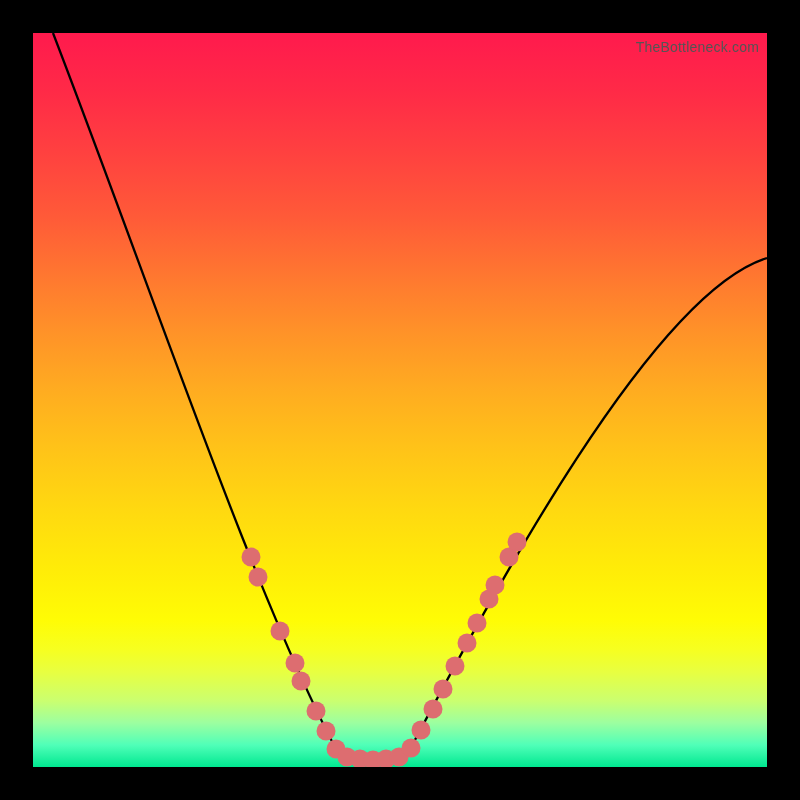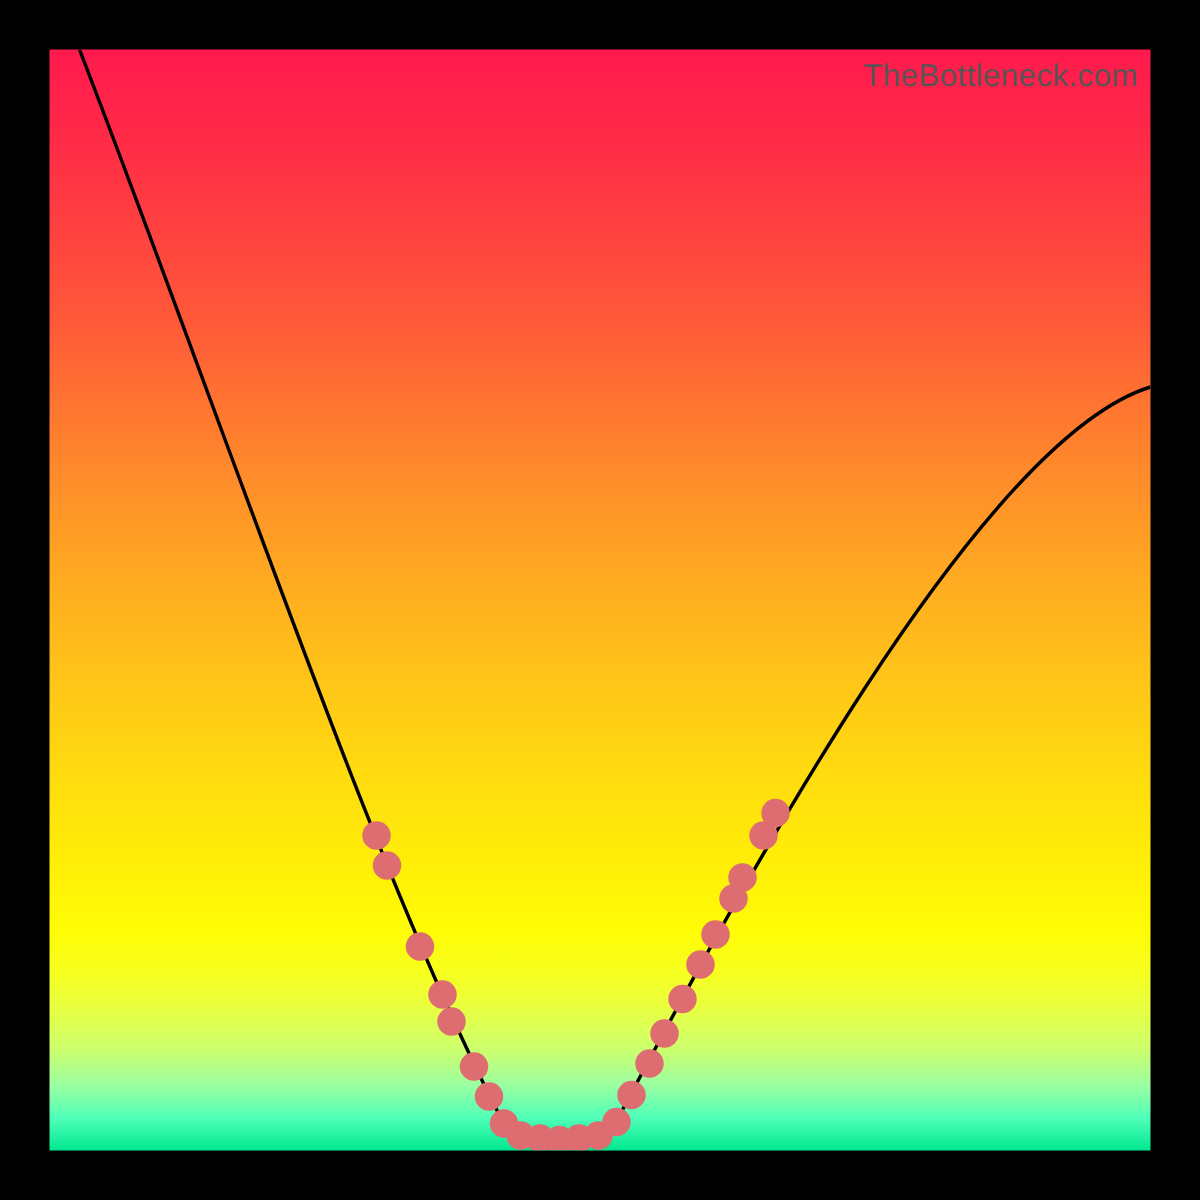--- a/index.html
+++ b/index.html
@@ -36,21 +36,21 @@
       #9cffa0 94%,
       #50ffb8 97%,
       #00e890 100%
     );
   }
   .watermark {
     position: absolute;
     top: 6px;
     right: 8px;
     color: #555555;
-    font-size: 21px;
+    font-size: 14px;
     font-weight: 400;
     letter-spacing: 0.2px;
     user-select: none;
     z-index: 5;
   }
   svg.curve {
     position: absolute;
     left: 0;
     top: 0;
     width: 734px;

